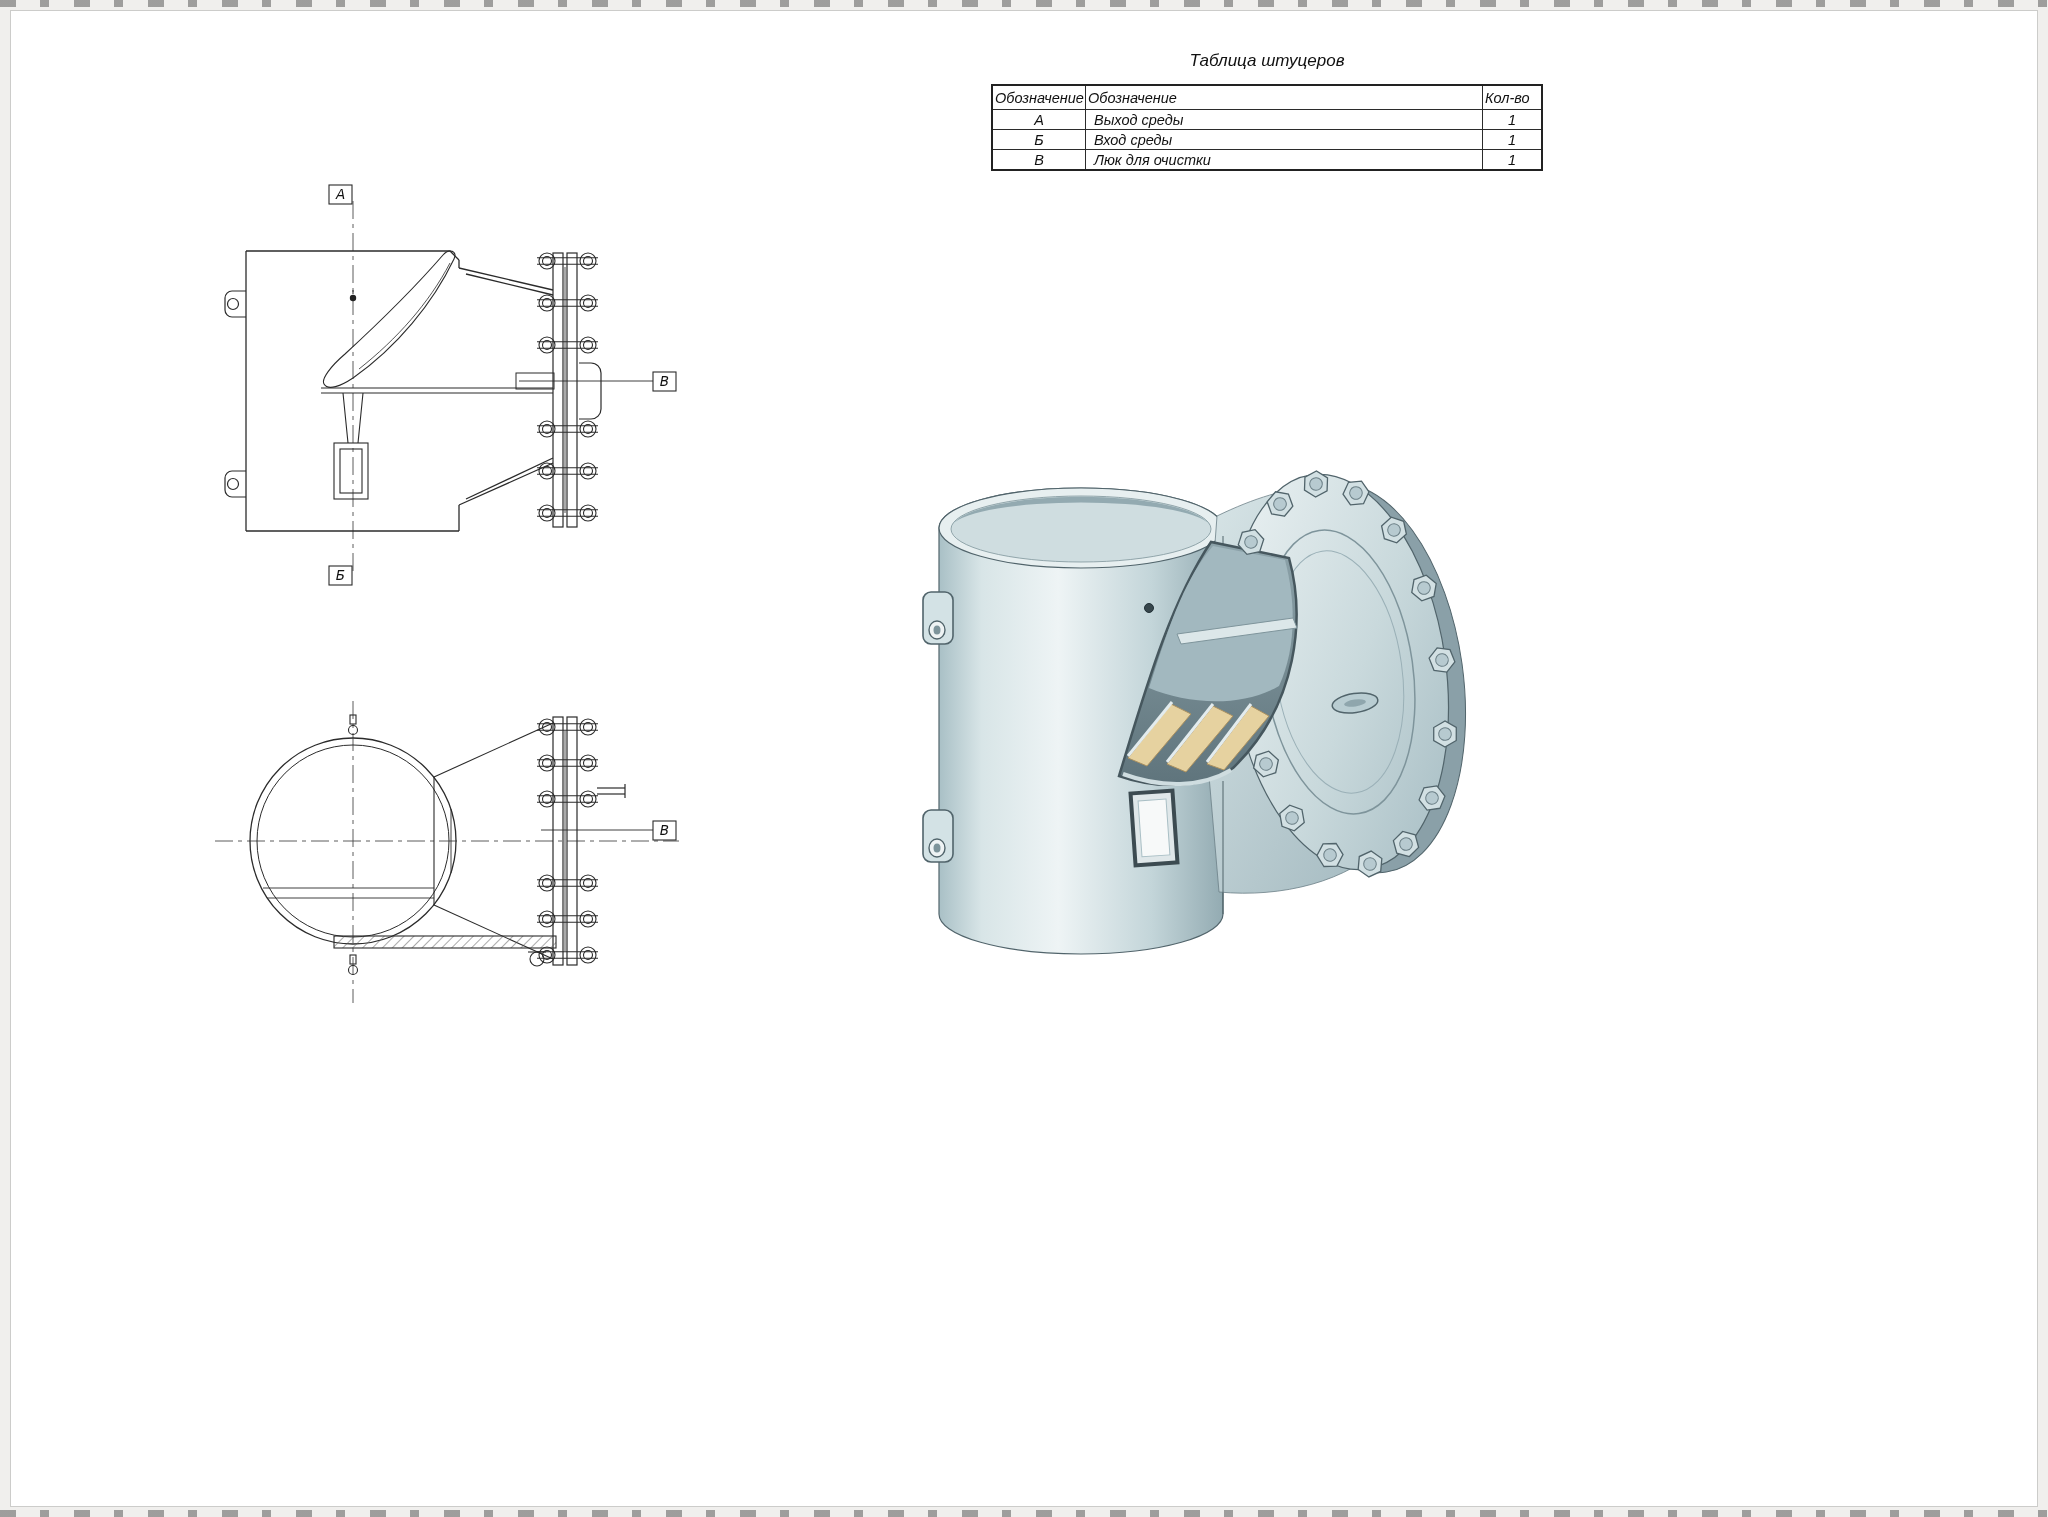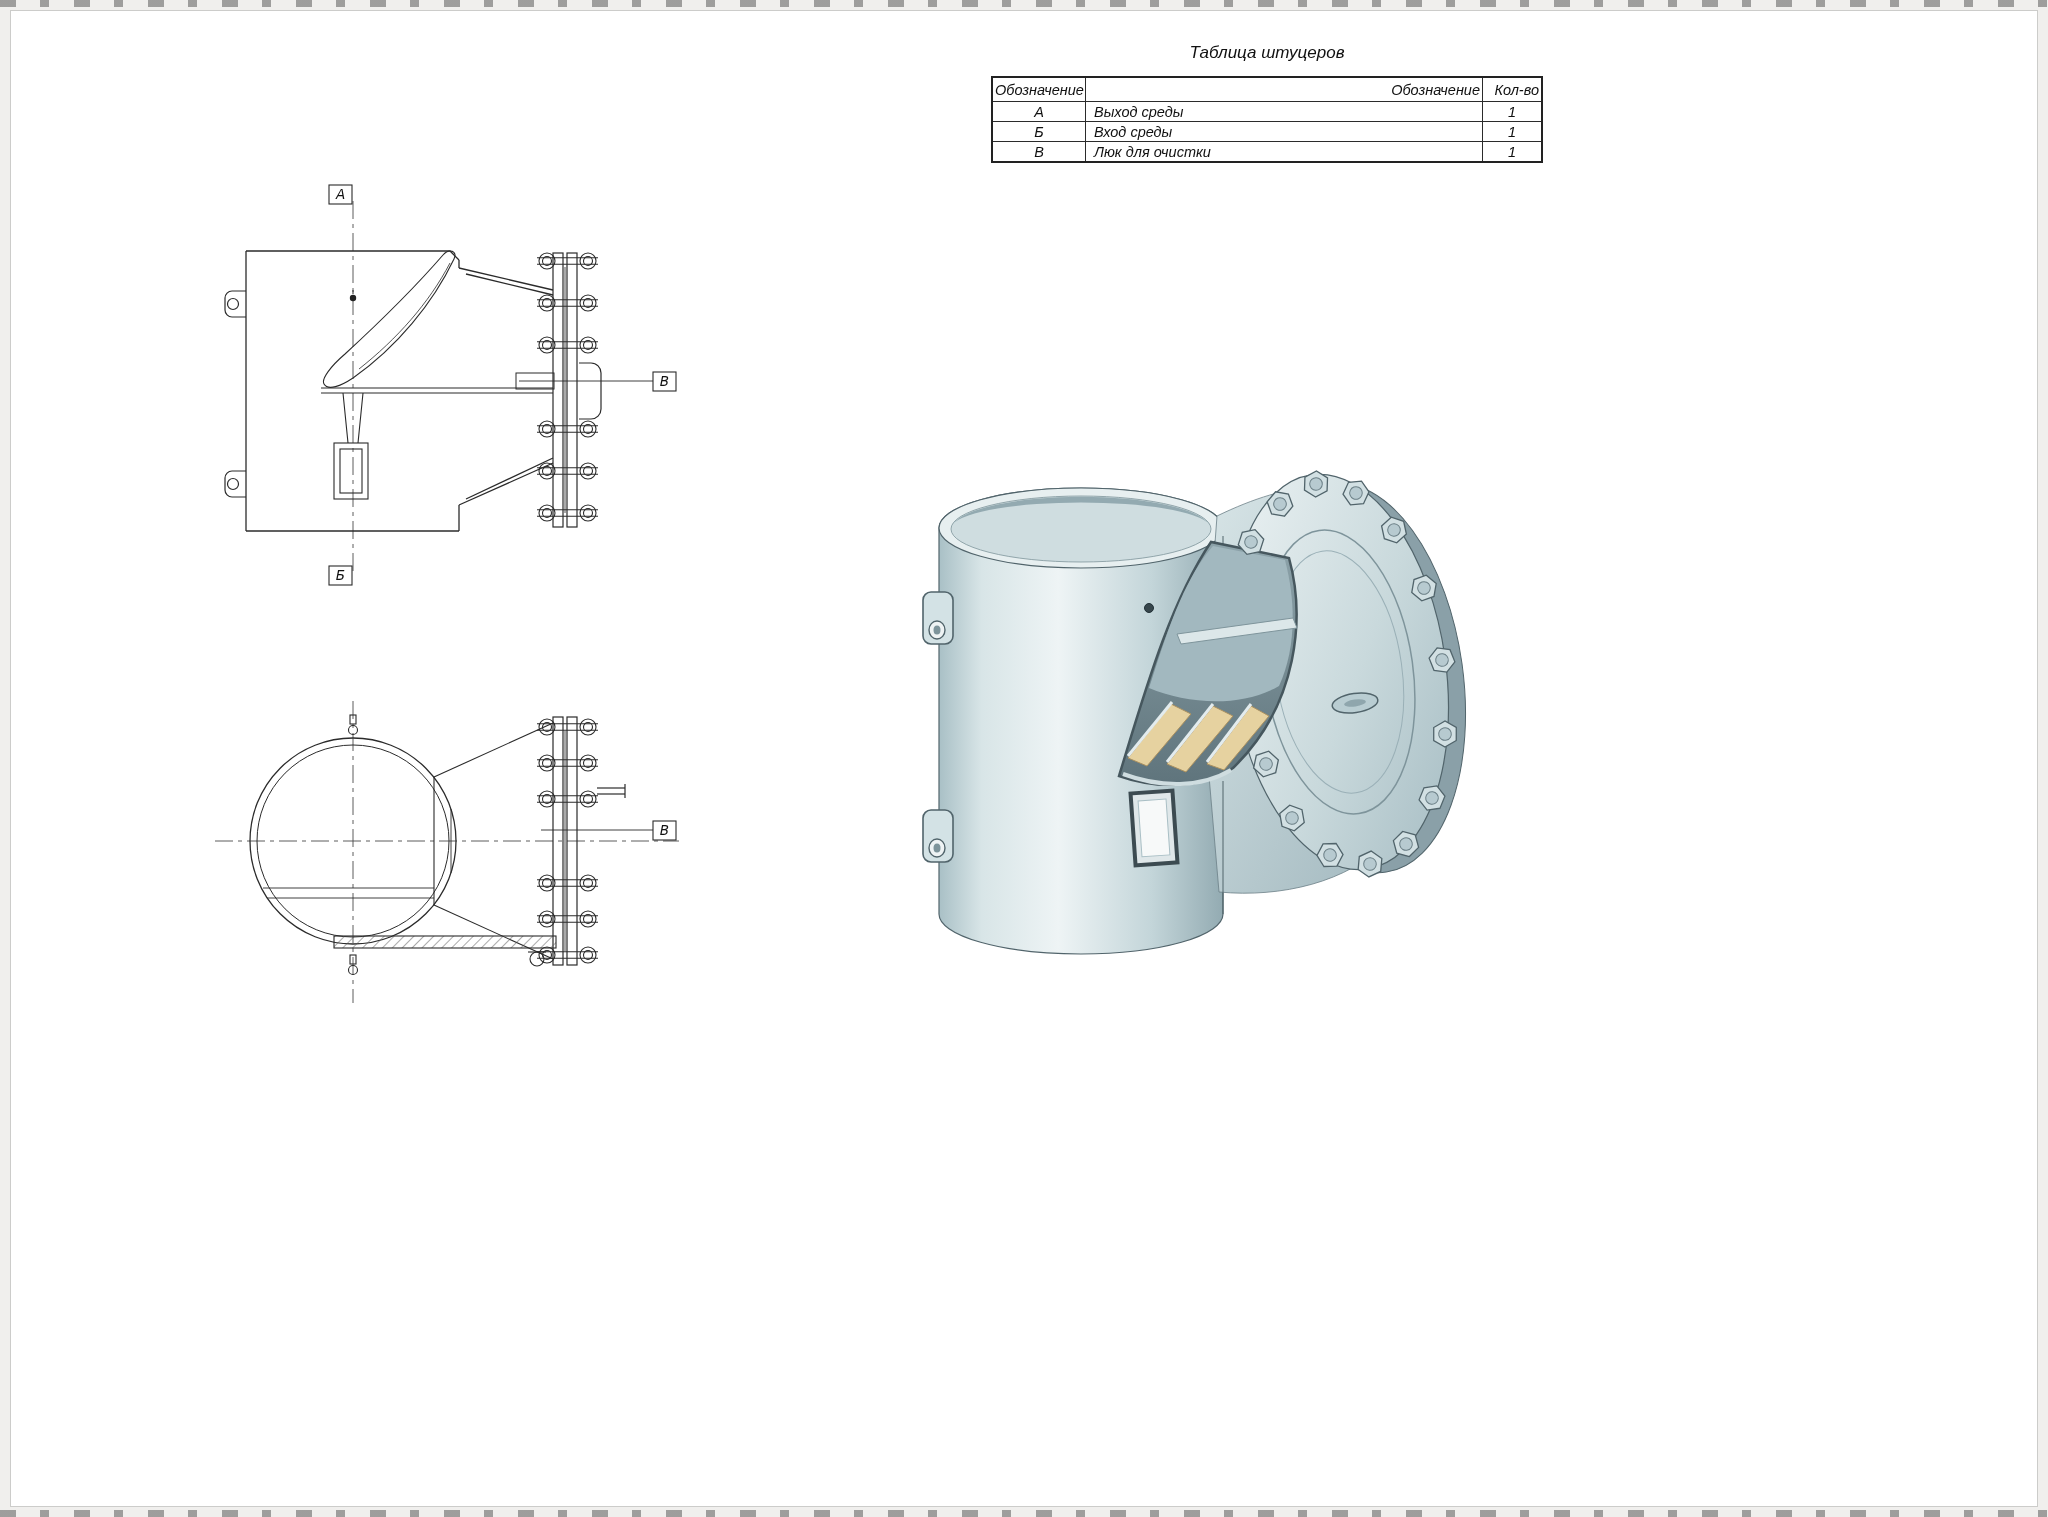--- a/index.html
+++ b/index.html
@@ -15,28 +15,28 @@
   }
   .edge-artifact.top{top:0;}
   .edge-artifact.bottom{bottom:0;}
   .sheet{
     position:absolute;left:10px;top:10px;right:10px;bottom:10px;
     background:#ffffff;border:1px solid #ccccca;
   }
   .sheet svg{position:absolute;}
 
   
-  .table-block{position:absolute;left:980px;top:32px;width:552px;color:#111;}
+  .table-block{position:absolute;left:980px;top:40px;width:552px;color:#111;}
   .table-title{font-style:italic;font-size:17px;text-align:center;margin-bottom:13px;}
   .nozzle-table{border-collapse:collapse;width:552px;border:2px solid #222;table-layout:fixed;}
   .nozzle-table th,.nozzle-table td{
     border:1px solid #2b2b2b;font-style:italic;font-weight:normal;
     font-size:14.5px;color:#111;
   }
-  .nozzle-table th{height:23px;text-align:right;padding:0 2px;}
+  .nozzle-table th{height:23px;text-align:left;padding:0 2px;}
   .nozzle-table td{height:19px;padding:0 8px;}
   .nozzle-table .ctr{text-align:center;padding:0 2px;}
   .col-sign{width:88px;}
   .col-qty{width:54px;}
 
   svg text{
     font-family:"DejaVu Sans",sans-serif;font-style:italic;
     font-size:13.5px;fill:#111;text-anchor:middle;
   }
 </style>

